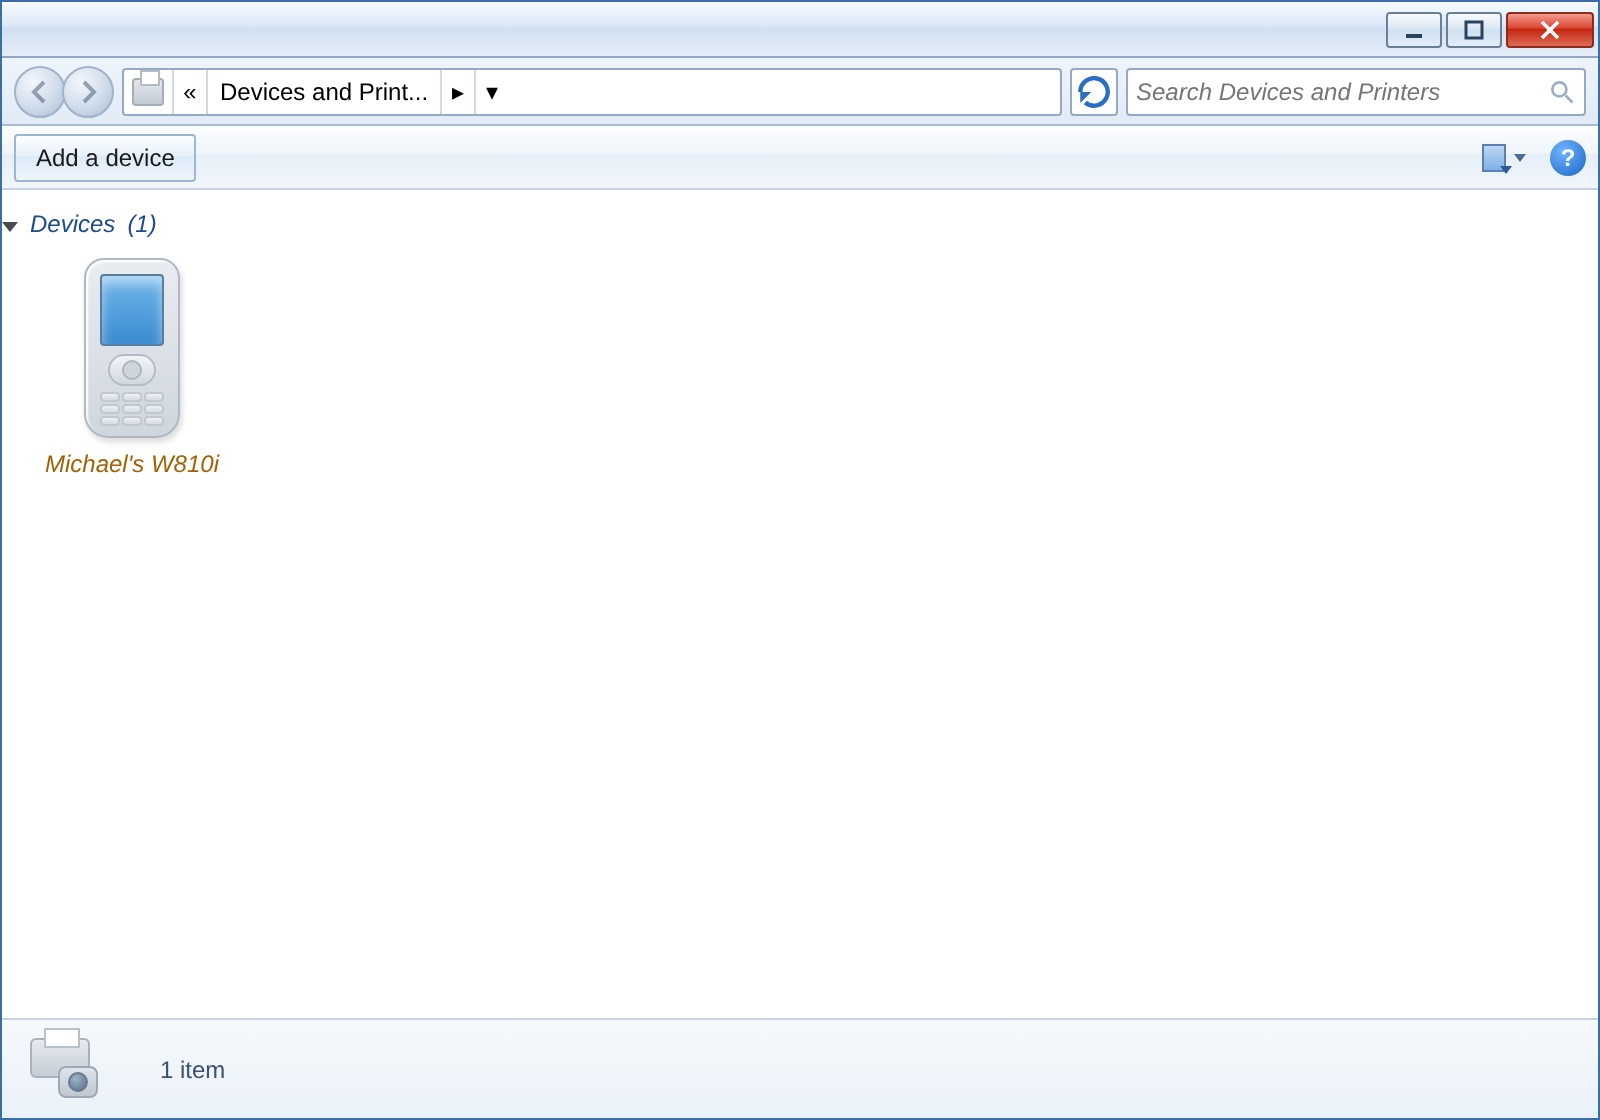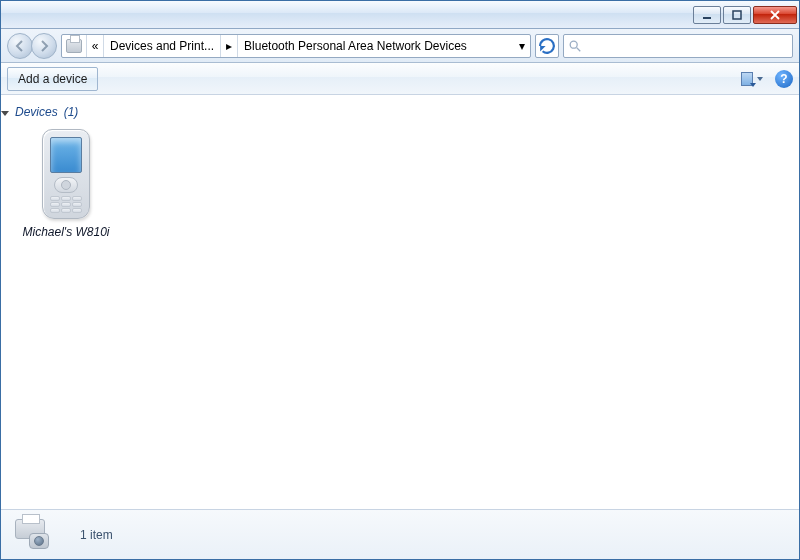--- a/index.html
+++ b/index.html
@@ -29,21 +29,21 @@
   .toolbar .spacer { flex: 1; }
   .toolicon { width: 22px; height: 22px; display: flex; align-items: center; justify-content: center; margin-left: 2px; }
   .helpicon { width: 18px; height: 18px; border-radius: 50%; background: radial-gradient(circle at 35% 30%, #6fb4ff, #1a66c4); color: #fff; font-weight: bold; display: flex; align-items: center; justify-content: center; margin-left: 6px; cursor: default; }
   .content { flex: 1; overflow: auto; padding: 10px 0; background: #fff; font-style: italic; }
   .grouphdr { display: flex; align-items: center; gap: 6px; color: #1d4a8c; cursor: default; margin-bottom: 6px; }
   .grouphdr .label { color: #1d4a8c; }
   .grouphdr .count { color: #1d4a8c; }
   .grouphdr .tri { width: 0; height: 0; border-left: 4px solid transparent; border-right: 4px solid transparent; border-top: 5px solid #4a4a4a; transform: translateY(1px); }
   .itemgrid { display: flex; flex-wrap: wrap; gap: 20px; padding-left: 10px; }
   .devitem { width: 110px; display: flex; flex-direction: column; align-items: center; padding-top: 4px; cursor: default; }
-  .devitem .name { margin-top: 6px; text-align: center; color: #0f172a; }
+  .devitem .name { margin-top: 6px; text-align: center; color: #a16207; }
   .phone { width: 48px; height: 90px; position: relative; }
   .phone .body { position: absolute; inset: 0; border-radius: 10px 10px 12px 12px; background: linear-gradient(to bottom, #e9edf2, #d0d6de); border: 1px solid #b0b8c2; box-shadow: inset 1px 1px 1px #fff, 1px 2px 3px rgba(0,0,0,0.15); }
   .phone .screen { position: absolute; top: 8px; left: 8px; right: 8px; height: 36px; border-radius: 2px; background: linear-gradient(to bottom, #6fb6e9, #3a8bd0); border: 1px solid #5a7da0; box-shadow: inset 0 4px 6px rgba(255,255,255,0.5); }
   .phone .navpad { position: absolute; top: 48px; left: 12px; right: 12px; height: 16px; border-radius: 8px; background: linear-gradient(to bottom, #f2f4f7, #d2d8e0); border: 1px solid #b4bcc6; display: flex; align-items: center; justify-content: center; }
   .phone .navpad::after { content: ""; width: 8px; height: 8px; border-radius: 50%; background: #cfd5dd; border: 1px solid #aeb6c0; }
   .phone .keys { position: absolute; top: 67px; left: 8px; right: 8px; bottom: 6px; display: grid; grid-template-columns: repeat(3,1fr); grid-template-rows: repeat(3,1fr); gap: 1px; }
   .phone .keys div { background: linear-gradient(to bottom, #eef1f5, #d6dce4); border: 1px solid #c1c8d1; border-radius: 2px; }
   .statusbar { height: 50px; border-top: 1px solid #c8d4e3; background: linear-gradient(to bottom, #f6f9fc, #eaf1f8); display: flex; align-items: center; padding: 0 10px; gap: 25px; color: #3b526e; }
   .statusicon { width: 44px; height: 36px; position: relative; }
   .statusicon .printer { position: absolute; left: 4px; top: 2px; width: 30px; height: 20px; background: linear-gradient(to bottom, #e6eaef, #c6cdd6); border: 1px solid #a8b2be; border-radius: 3px; }
@@ -100,36 +100,34 @@
       </div>
       <div class="seg chev">
         <span class="chevron">«</span>
       </div>
       <div class="seg">
         <span>Devices and Print...</span>
       </div>
       <div class="seg chev">
         <span class="chevron">▸</span>
       </div>
-      <div class="seg" style="flex:1;border-right:none">
-        <span>Bluetooth Personal Area Network Devices</span>
-      </div>
       <div class="seg chev" style="border-right:none">
         <span class="chevron">▾</span>
       </div>
     </div>
 
     <div class="refresh">
       <svg viewBox="0 0 16 16">
           <path d="M3 8a5 5 0 1 1 1.8 3.8" fill="none" stroke="#2a6fc4" stroke-width="1.6"></path>
           <path d="M3 12 L3 8 L7 8 Z" fill="#2a6fc4"></path>
         </svg>
     </div>
 
     <div class="search">
+      <input type="text" placeholder="Search Devices and Printers" style="">
       <svg viewBox="0 0 16 16">
           <circle cx="6.5" cy="6.5" r="4" fill="none" stroke="#4a6b93" stroke-width="1.5"></circle>
           <path d="M10 10 L14 14" stroke="#4a6b93" stroke-width="1.5"></path>
         </svg>
     </div>
   </div>
 
   <div class="toolbar">
     <div class="toolbtn primary">
       <span>Add a device</span>

